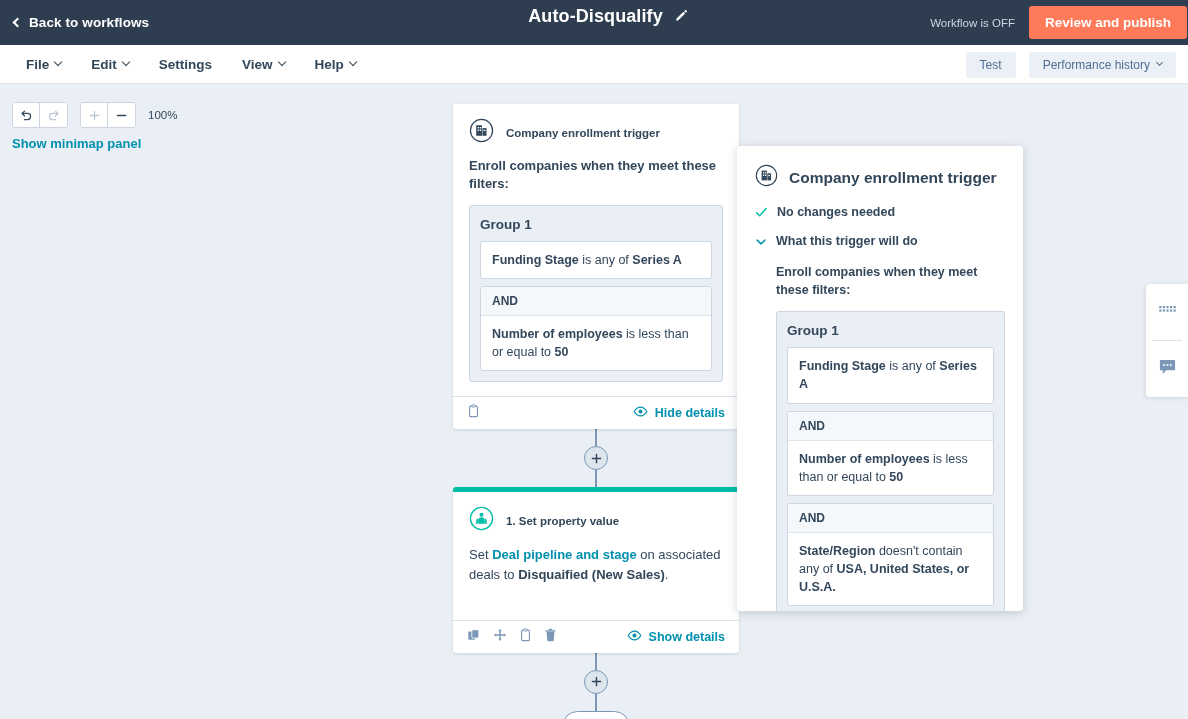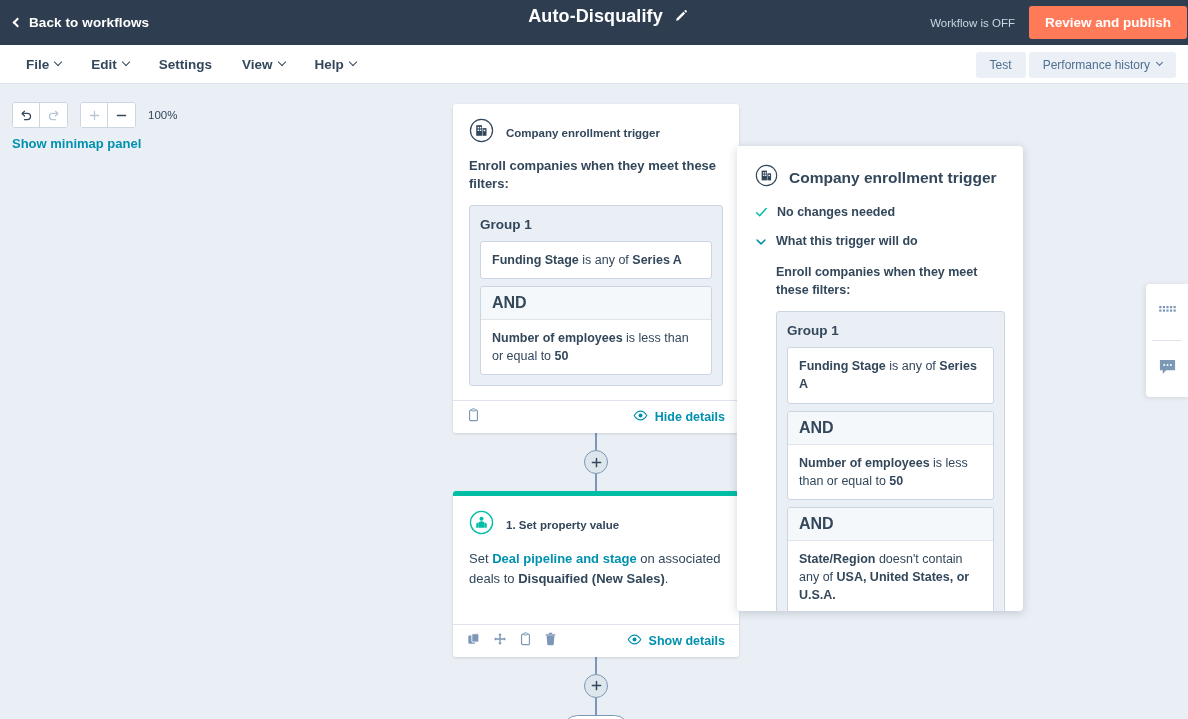--- a/index.html
+++ b/index.html
@@ -56,21 +56,21 @@
     padding: 6px 10px; margin-left: 10px;
   }
   .menu-item:first-child { margin-left: 16px; justify-content: flex-end; }
   .caret {
     display: inline-block; width: 6px; height: 6px;
     border-right: 1.8px solid #33475b; border-bottom: 1.8px solid #33475b;
     transform: rotate(45deg); position: relative; top: -2px;
   }
   .menubar-right {
     position: absolute; right: 12px; top: 0; height: 39px;
-    display: flex; align-items: center; gap: 3px;
+    display: flex; align-items: center; gap: 13px;
   }
   .btn-ghost {
     background: #eaf0f6; color: #506e91; border: none; border-radius: 3px;
     font-size: 12px; padding: 6px 14px; cursor: pointer;
     font-family: "Liberation Sans", sans-serif;
     display: flex; align-items: center; gap: 7px;
   }
   .caret-sm {
     display: inline-block; width: 5px; height: 5px;
     border-right: 1.6px solid #506e91; border-bottom: 1.6px solid #506e91;
@@ -118,21 +118,21 @@
     margin-top: 12px; background: #eaeff5; border: 1px solid #cbd6e2;
     border-radius: 3px; padding: 11px 10px 10px 10px;
   }
   .group-title { font-size: 13.5px; font-weight: bold; color: #33475b; margin-bottom: 9px; }
   .filter-box {
     background: #fff; border: 1px solid #cbd6e2; border-radius: 3px;
     margin-bottom: 7px; overflow: hidden;
   }
   .filter-box:last-child { margin-bottom: 0; }
   .filter-and {
-    padding: 7px 11px; font-size: 16px; font-weight: bold; color: #33475b;
+    padding: 7px 11px; font-size: 12px; font-weight: bold; color: #33475b;
     background: #f5f8fa; border-bottom: 1px solid #dfe3eb;
   }
   .filter-text { padding: 9px 11px; font-size: 12.5px; color: #33475b; line-height: 1.45; }
 
   .node-foot {
     border-top: 1px solid #dfe3eb; height: 33px; padding: 8px 14px;
     display: flex; align-items: center; justify-content: space-between;
   }
   .foot-icons { display: flex; align-items: center; gap: 12px; }
   .show-details {

